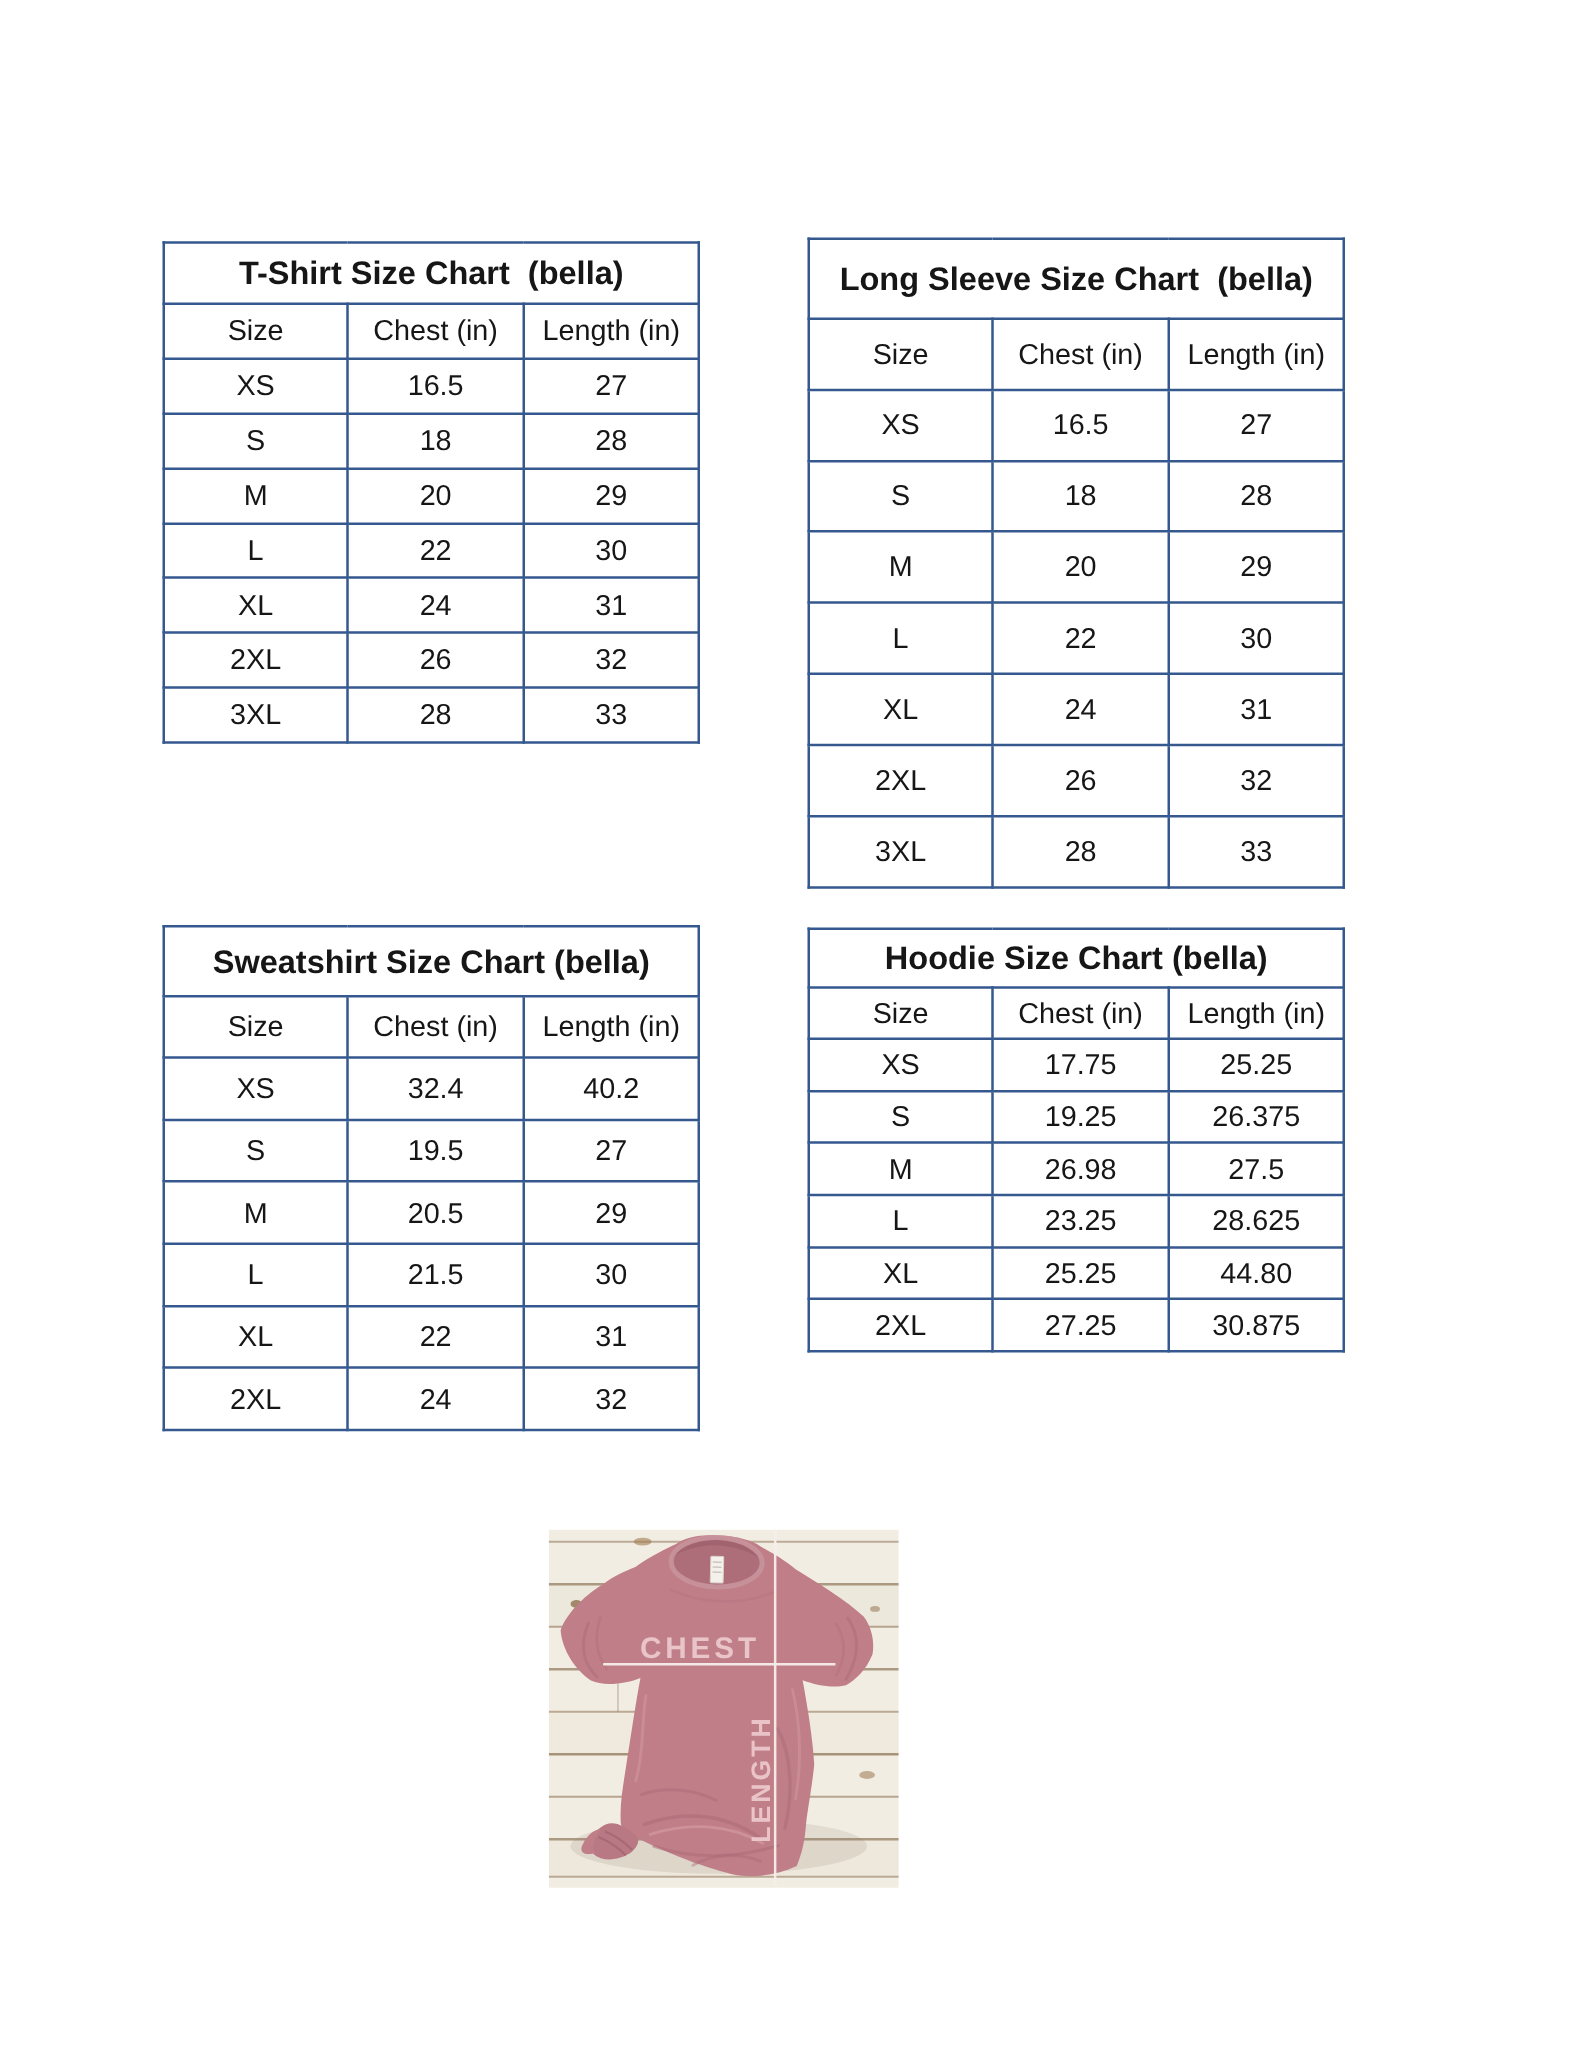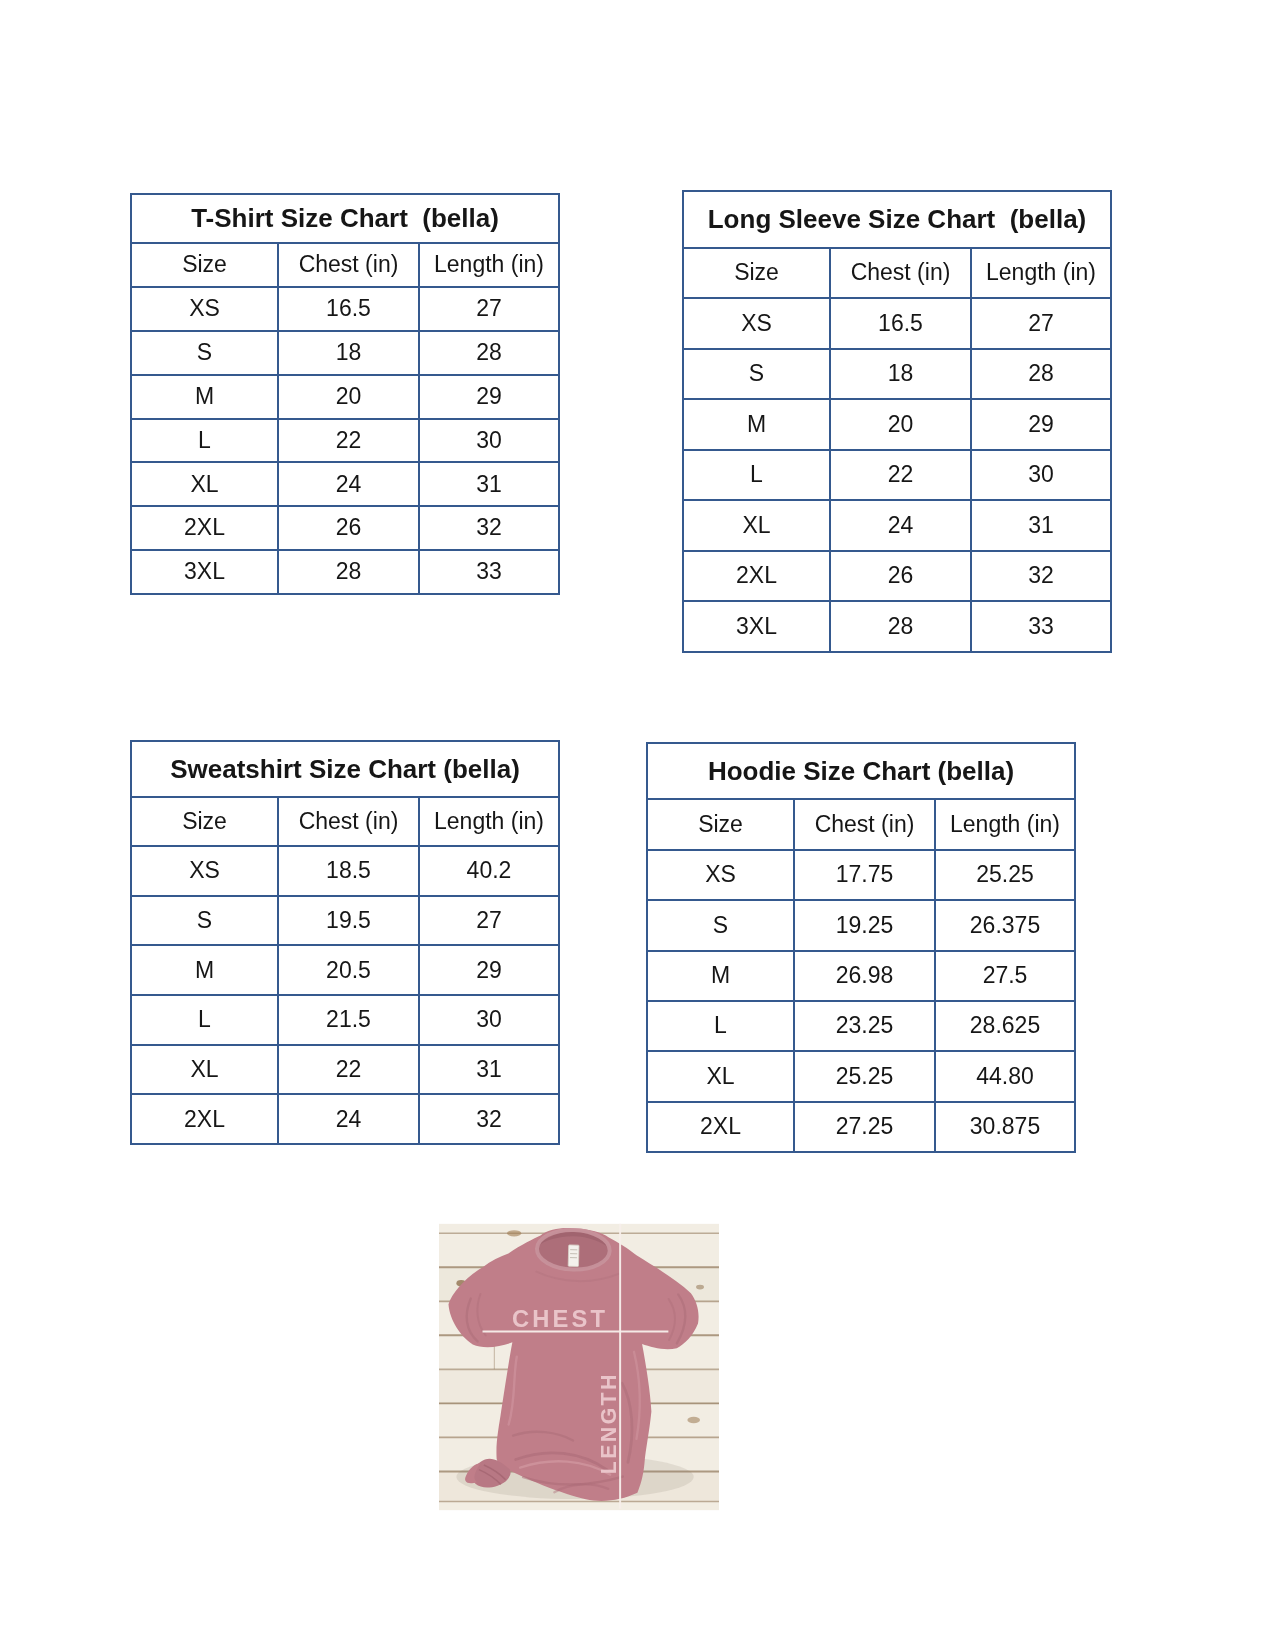--- a/index.html
+++ b/index.html
@@ -15,23 +15,23 @@
   .size-table col:nth-child(2){width:141px;}
   .size-table col:nth-child(3){width:140px;}
   .size-table td,.size-table th{
     border:2px solid #35598e;text-align:center;vertical-align:middle;
     font-size:23px;font-weight:400;padding:0;line-height:1.1;
   }
   .size-table .title-row td{
     font-size:26px;font-weight:700;white-space:pre;
   }
   .t1{left:130px;top:193px;width:428px;height:402px;}
-  .t2{left:682px;top:190px;width:428px;height:463px;}
+  .t2{left:646px;top:190px;width:428px;height:521px;}
   .t3{left:130px;top:740px;width:428px;height:405px;padding-left:27px;}
-  .t4{left:646px;top:742px;width:428px;height:411px;}
+  .t4{left:646px;top:742px;width:428px;height:340px;}
   .photo{
     position:absolute;left:439px;top:1186px;width:280px;height:362px;
   }
   .photo svg{display:block;width:100%;height:100%;}
   .measure-label{
     font-family:"Liberation Sans",sans-serif;font-weight:700;
   }
 </style>
 </head>
 <body>
@@ -152,21 +152,21 @@
       <tr class="title-row">
         <td colspan="3">Sweatshirt Size Chart (bella)</td>
       </tr>
       <tr class="header-row">
         <th>Size</th>
         <th>Chest (in)</th>
         <th>Length (in)</th>
       </tr>
       <tr>
         <td>XS</td>
-        <td>18.5</td>
+        <td>32.4</td>
         <td>40.2</td>
       </tr>
       <tr>
         <td>S</td>
         <td>19.5</td>
         <td>27</td>
       </tr>
       <tr>
         <td>M</td>
         <td>20.5</td>

